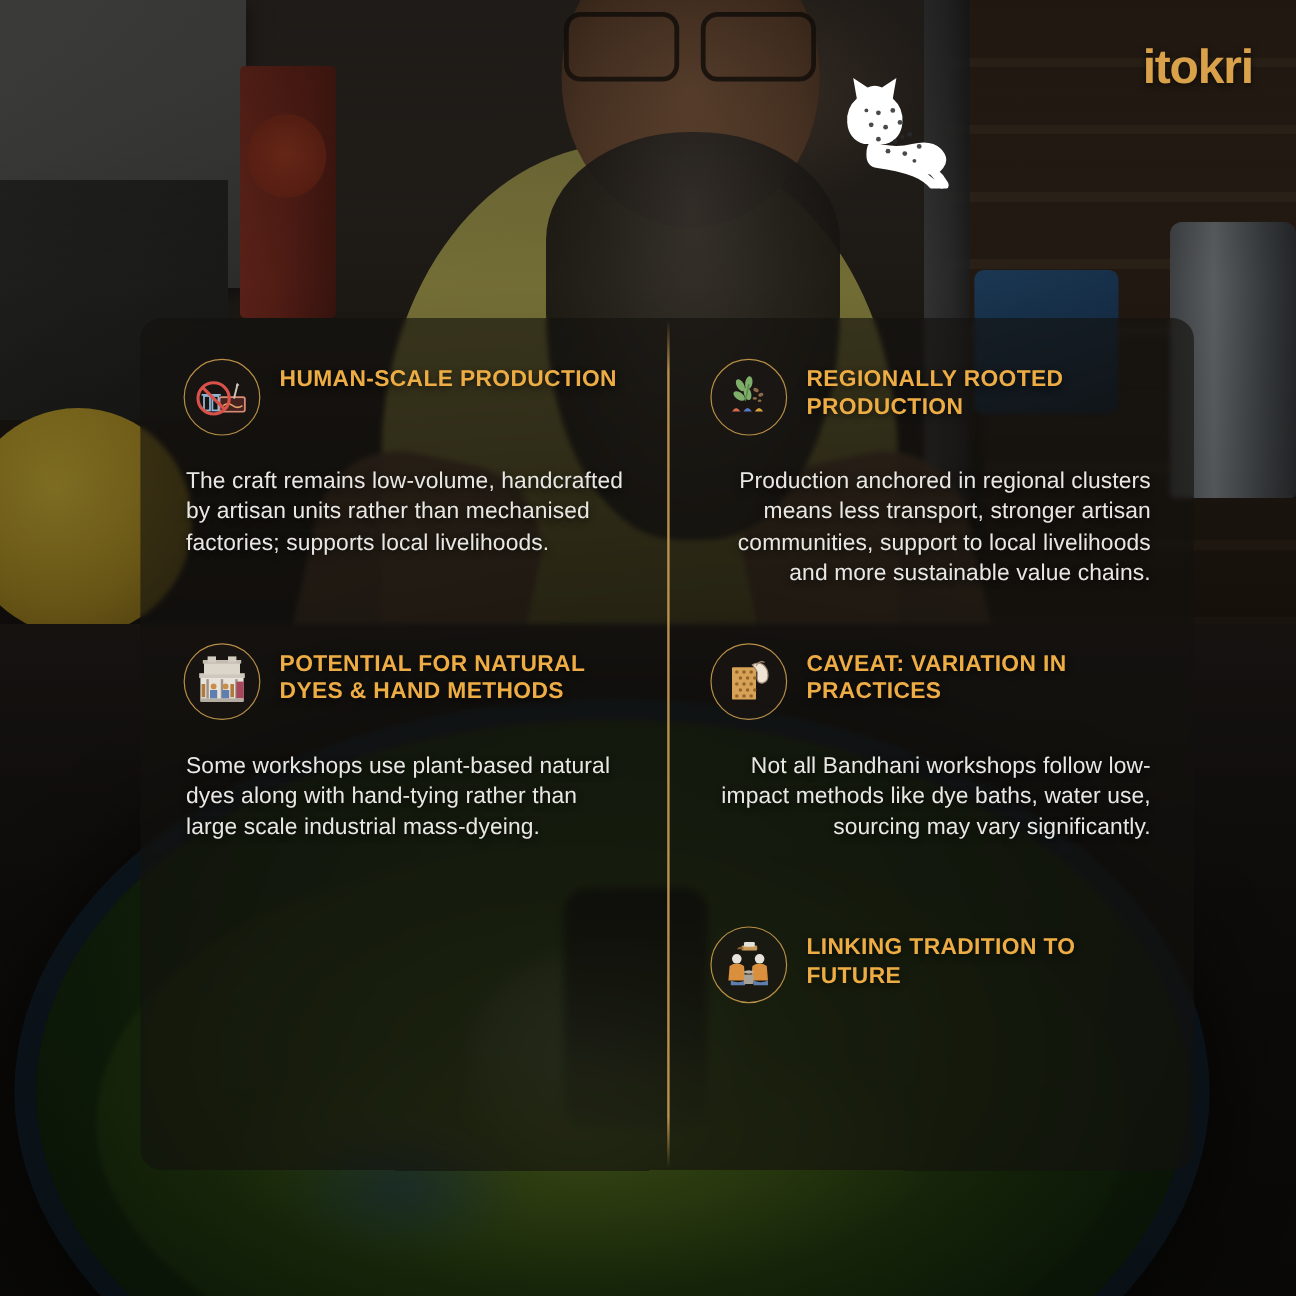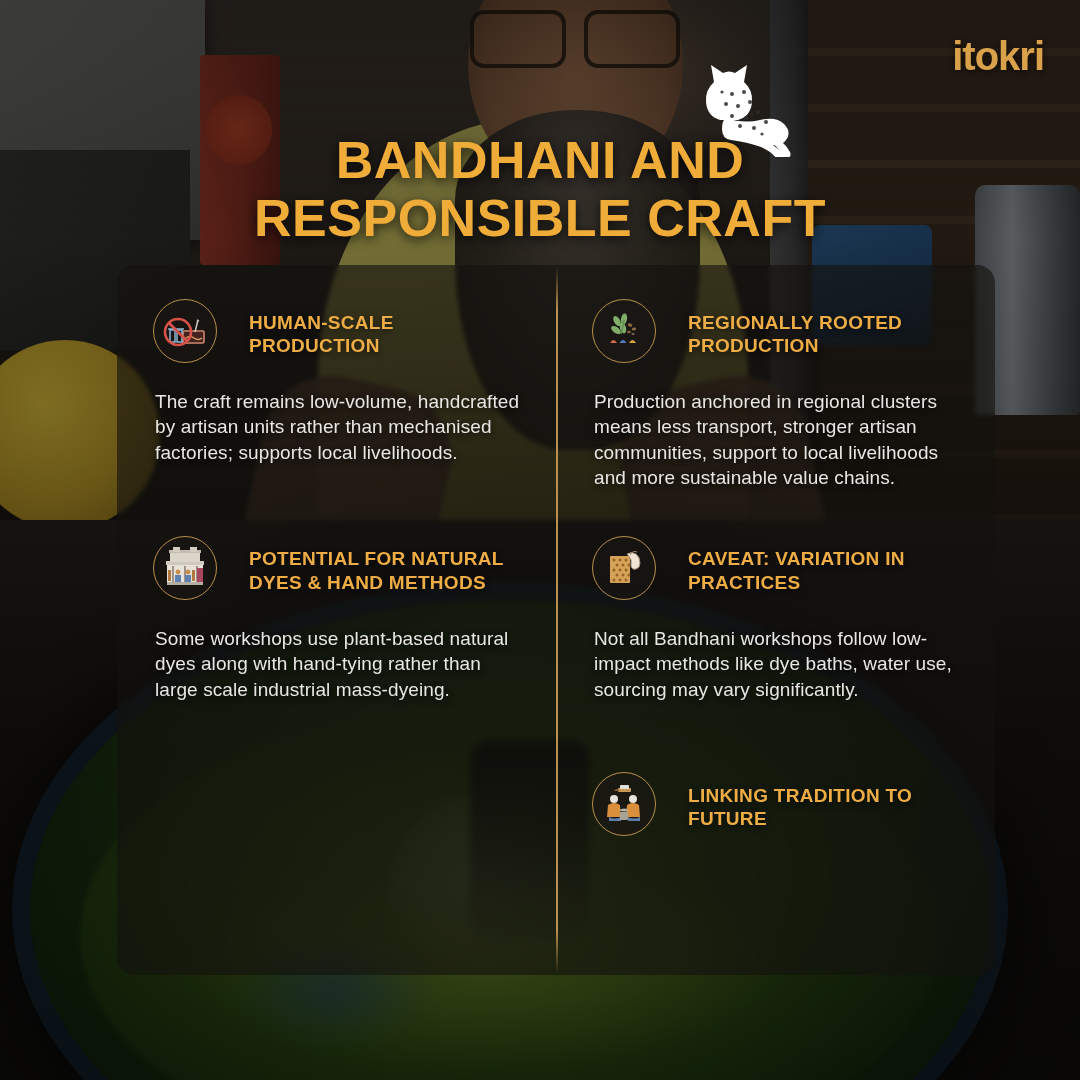--- a/index.html
+++ b/index.html
@@ -266,22 +266,22 @@
     grid-template-rows: 1fr 1fr 1fr;
   }
 
   .cell {
     position: relative;
     padding: 34px 36px 10px 36px;
     box-sizing: border-box;
   }
   .cell-head {
     display: flex;
-    align-items: center;
-    gap: 32px;
+    align-items: flex-start;
+    gap: 16px;
   }
   .icon-circle {
     flex: 0 0 auto;
     width: 62px;
     height: 62px;
     border-radius: 50%;
     border: 1.5px solid #b98f47;
     background: rgba(28,24,20,.55);
     display: flex;
     align-items: center;
@@ -303,21 +303,21 @@
     margin-top: 26px;
     color: #e9e7e4;
     font-size: 19px;
     line-height: 1.34;
     letter-spacing: .1px;
     text-shadow: 0 2px 6px rgba(0,0,0,.7);
     max-width: 380px;
   }
   
   .col-left .cell-body  { margin-left: 2px; }
-  .col-right .cell-body { margin-left: 2px; }
+  .col-right .cell-body { margin-left: 2px; text-align: right; }
 </style>
 </head>
 <body>
 
 <div class="stage">
 
   <div class="bg">
     <div class="bg-layer bg-workshop"></div>
     <div class="bg-layer bg-shelf"></div>
     <div class="bg-layer bg-shelf2"></div>
@@ -340,24 +340,20 @@
     <div class="bg-layer bg-vat-liquid"></div>
     <div class="bg-layer bg-cloth"></div>
     <div class="bg-layer bg-dark-tool"></div>
     <div class="bg-layer bg-vat-sheen"></div>
     <div class="bg-layer bg-vat-bluespot"></div>
     <div class="bg-scrim"></div>
   </div>
 
   <div class="logo">itokri</div>
 
-  <h1 class="title">
-    <span class="title-line">BANDHANI AND</span>
-    <span class="title-line">RESPONSIBLE CRAFT</span>
-  </h1>
 
   <svg class="cat-mark" viewBox="0 0 110 105">
     <g fill="#ffffff">
       <path d="M26 30 l-3 -17 l12 8 q6 -3 12 0 l12 -8 l-3 17 q9 8 8 20 q-1 14 -14 18 l-18 0 q-13 -4 -14 -18 q-1 -12 8 -20 z"></path>
       <path d="M38 66 q18 6 34 2 q16 -4 24 4 q8 8 2 16 q-5 7 -13 5 q8 6 13 12 q3 4 -2 5 q-4 1 -7 -3 q-6 -8 -16 -12 q-14 -5 -30 -7 q-9 -1 -9 -11 q0 -9 4 -11 z"></path>
       <path d="M92 88 q6 5 10 12 q2 5 -3 6 q-4 0 -6 -4 q-3 -6 -7 -10 z"></path>
     </g>
     <g fill="#2b2b2b" opacity="0.85">
       <circle cx="44" cy="42" r="2"></circle>
         <circle cx="56" cy="40" r="2"></circle>

